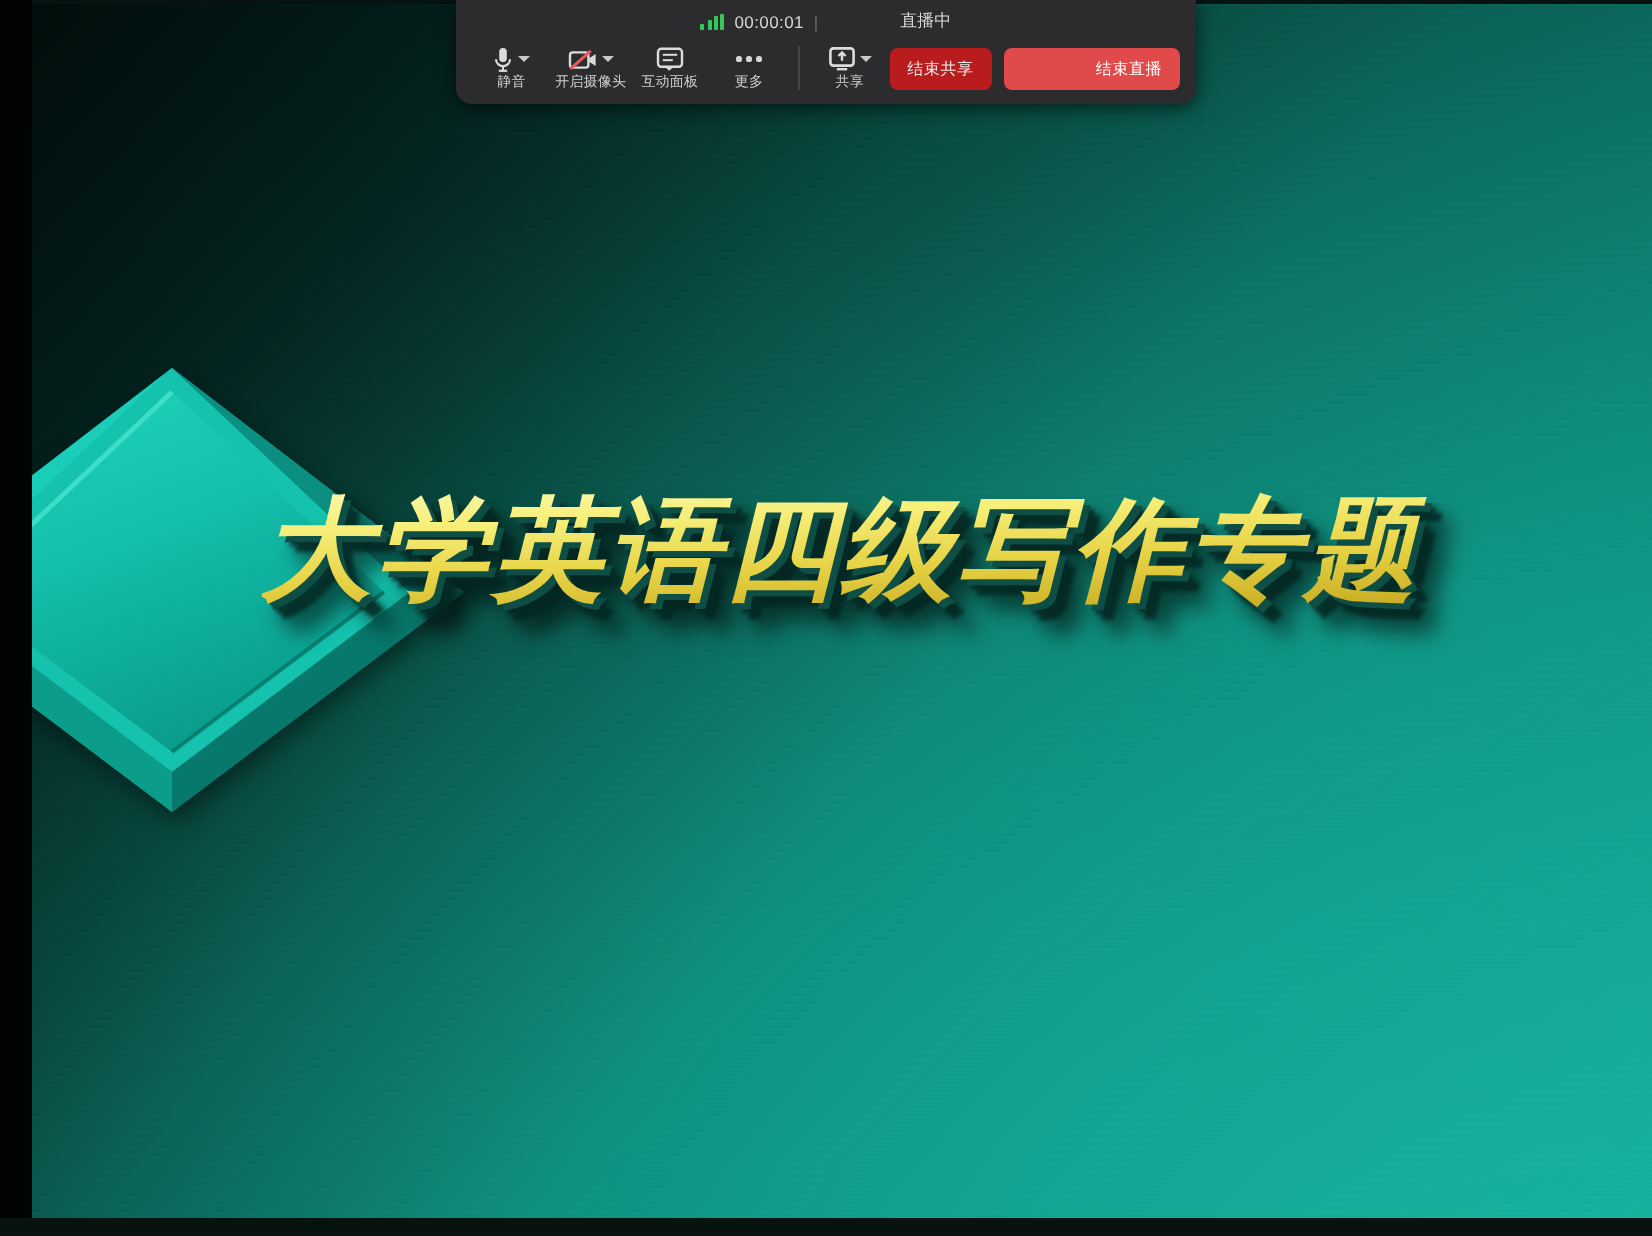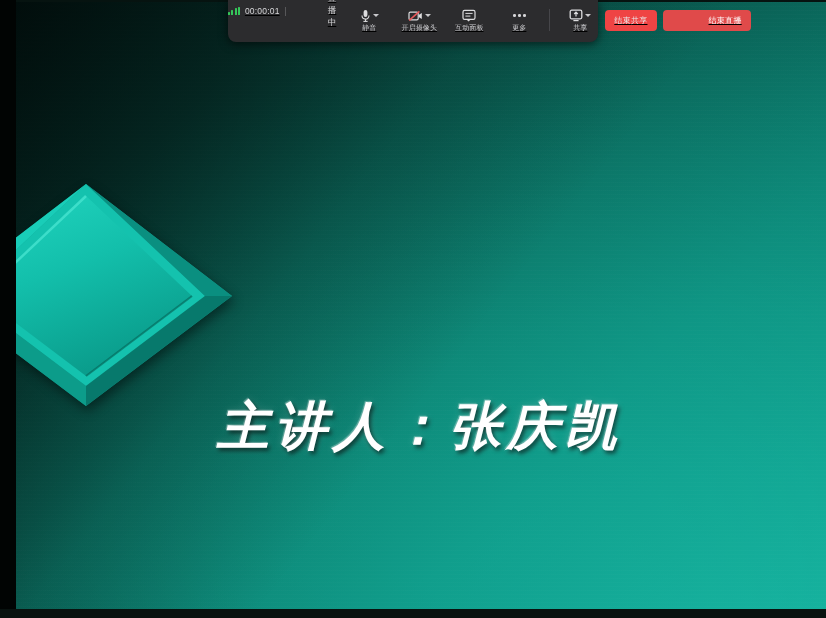--- a/index.html
+++ b/index.html
@@ -115,29 +115,28 @@
     text-shadow:
       2px 3px 4px rgba(0,0,0,.6),
       -1px -1px 1px rgba(255,255,255,.35),
       0 0 10px rgba(255,255,255,.18);
   }
 
   
   #toolbar {
     position:absolute;
     left:228px; top:0;
-    width:370px; height:42px;
+    width:370px; height:52px;
     background:#2c2c2e;
     border-bottom-left-radius:8px;
     border-bottom-right-radius:8px;
     box-shadow:0 2px 10px rgba(0,0,0,.6);
     z-index:50;
     display:flex;
-    flex-direction:row;
-    text-decoration:underline;
+    flex-direction:column;
   }
 
   
   #status-row {
     height:18px;
     display:flex;
     align-items:center;
     justify-content:center;
     gap:5px;
     padding-top:4px;
@@ -193,21 +192,21 @@
 
   .action-btn {
     font-size:8px;
     font-family:"Liberation Sans",sans-serif;
     padding:5px 9px;
     border-radius:4px;
     cursor:pointer;
     white-space:nowrap;
     letter-spacing:.3px;
   }
-  #end-share-btn { background:#ef4444; color:#e9e9eb; margin-right:6px; }
+  #end-share-btn { background:#b91c1c; color:#e9e9eb; margin-right:6px; }
   #end-live-btn  { background:#e04a4a; color:#ffffff;padding-left:46px; }
 </style>
 </head>
 <body>
 
 <div id="screen">
 
   <div id="slide">
     <div class="bands"></div>
 
@@ -231,22 +230,22 @@
           <stop offset="100%" stop-color="#0a9d8c"></stop>
         </linearGradient>
       </defs>
       <polygon points="150,16 256,116 150,196 44,116" fill="url(#plat)"></polygon>
 
       <polyline points="44,116 150,16" fill="none" stroke="#4ae6d2" stroke-width="2.5" opacity=".75"></polyline>
       <polyline points="150,196 256,116" fill="none" stroke="#046054" stroke-width="2" opacity=".6"></polyline>
     </svg>
 
 
-
-    <div class="slide-text" id="presenter">主讲人：张庆凯</div>
+    <div class="slide-text" id="subtitle-yellow">大学英语四级写作专题</div>
+
   </div>
 
   <div id="frame-top"></div>
   <div id="frame-left"></div>
   <div id="frame-bottom"></div>
 
   <div id="toolbar">
 
     <div id="status-row">
       <span id="signal-bars">

